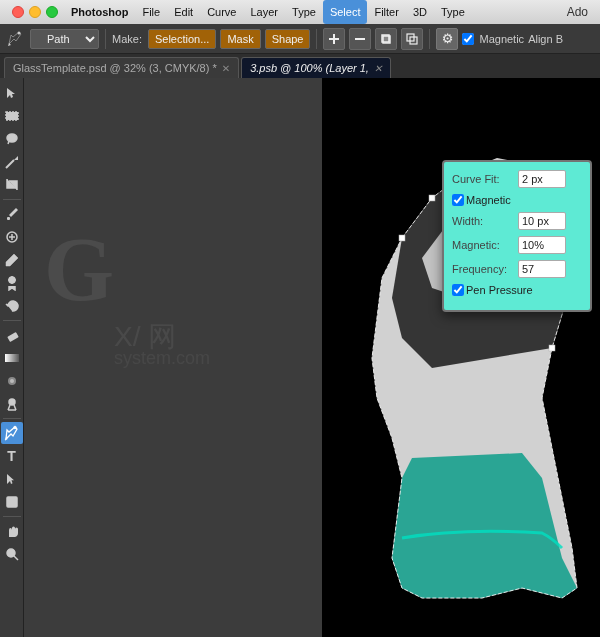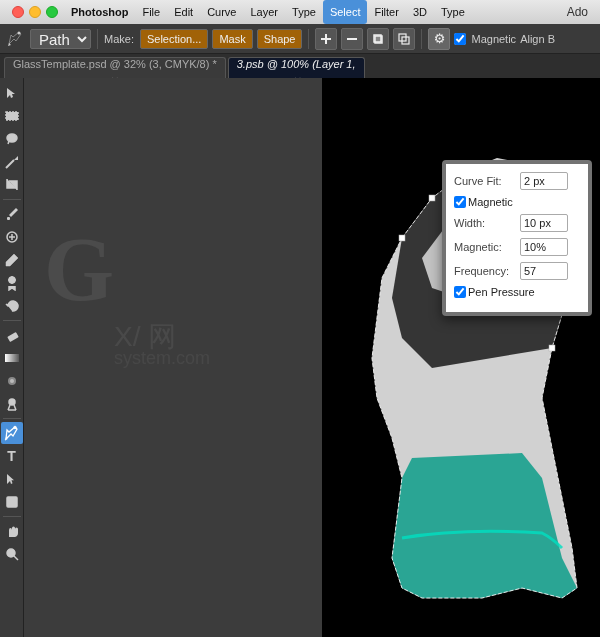--- a/index.html
+++ b/index.html
@@ -80,23 +80,23 @@
     }
     .opt-label {
       color: #ccc;
       font-size: 11px;
       margin-right: 2px;
     }
     .opt-dropdown {
       background: #555;
       border: 1px solid #666;
       color: #eee;
-      font-size: 15px;
+      font-size: 11px;
       height: 20px;
-      padding: 0 4px;
+      padding: 0 12px;
       border-radius: 2px;
       cursor: pointer;
     }
     .opt-button {
       background: #a16207;
       border: 1px solid #666;
       color: #eee;
       font-size: 11px;
       height: 20px;
       padding: 0 6px;
@@ -153,21 +153,20 @@
       border-bottom: none;
       border-radius: 3px 3px 0 0;
       padding: 0 8px;
       display: flex;
       align-items: center;
       font-size: 11px;
       color: #aaa;
       cursor: pointer;
       gap: 5px;
       white-space: nowrap;
-      flex-direction: column;
     }
     .tab.active {
       background: #0f172a;
       color: #eee;
       font-style: italic;
     }
     .tab-close {
       font-size: 10px;
       color: #888;
       cursor: pointer;
@@ -261,22 +260,22 @@
       background: #000;
       overflow: hidden;
     }
 
     
     #popup-panel {
       position: absolute;
       top: 82px;
       left: 418px;
       width: 150px;
-      background: #ffffff;
-      border: 4px solid #737373;
+      background: #5eead4;
+      border: 2px solid #737373;
       border-radius: 4px;
       box-shadow: 0 4px 12px rgba(0,0,0,0.5);
       padding: 8px;
       font-size: 11px;
       color: #222;
       z-index: 100;
     }
     .popup-row {
       display: flex;
       align-items: center;

